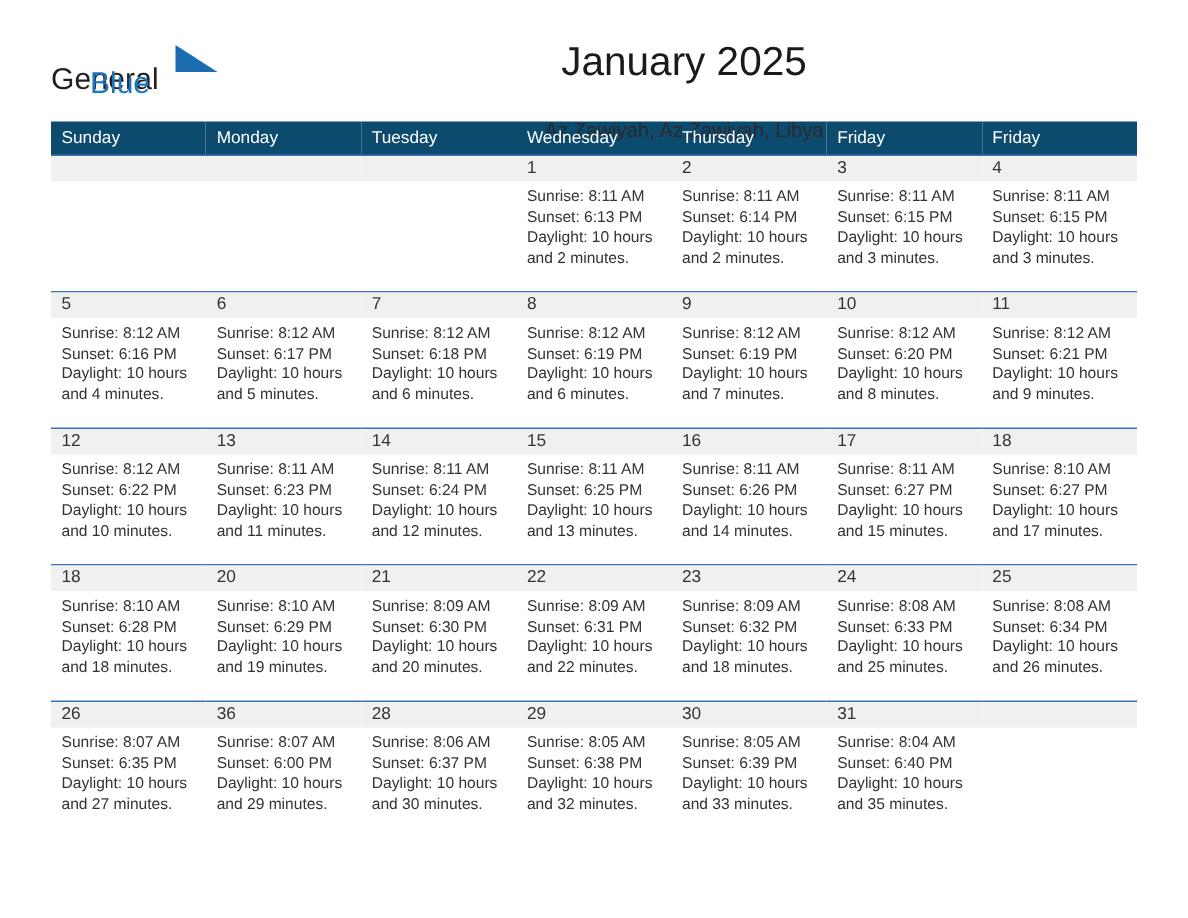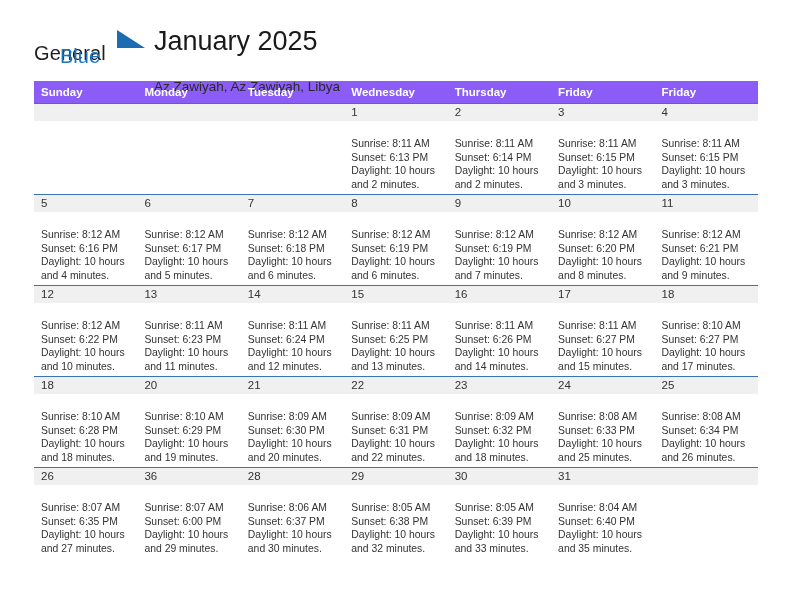--- a/index.html
+++ b/index.html
@@ -57,21 +57,21 @@
   .brand-triangle {
     position: absolute;
     left: 83px;
     top: 4px;
     width: 0;
     height: 0;
     border-left: 28px solid #1b6cb0;
     border-top: 18px solid transparent;
   }
   .titles {
-    text-align: left;
+    text-align: center;
     flex: 1 1 auto;
     padding-top: 0px;
   }
   .month-title {
     font-size: 27px;
     color: #1a1a1a;
     line-height: 31px;
     font-weight: normal;
     margin: 0;
   }
@@ -83,24 +83,24 @@
   }
 
   
   .calendar {
     margin-top: 9px;
     width: 724px;
     border-collapse: collapse;
     table-layout: fixed;
   }
   .calendar th {
-    background: #8b5cf6;
+    background: #0c4a6e;
     color: #ffffff;
     font-size: 11.5px;
-    font-weight: bold;
+    font-weight: normal;
     text-align: left;
     padding: 5px 0 5px 7px;
     height: 20px;
     box-sizing: border-box;
   }
   .calendar td {
     width: 103.4px;
     height: 90px;
     vertical-align: top;
     padding: 0;
@@ -122,21 +122,20 @@
     box-sizing: border-box;
   }
   .cell.empty .cell-band {
     background: #f0f0f0;
   }
   .cell-body {
     padding: 4px 6px 0 7px;
     font-size: 10.4px;
     line-height: 13.6px;
     color: #333333;
-    margin-top: 12px;
   }
   .cell-body div {
     white-space: normal;
   }
 </style>
 </head>
 <body>
 
 <div class="page">
 

